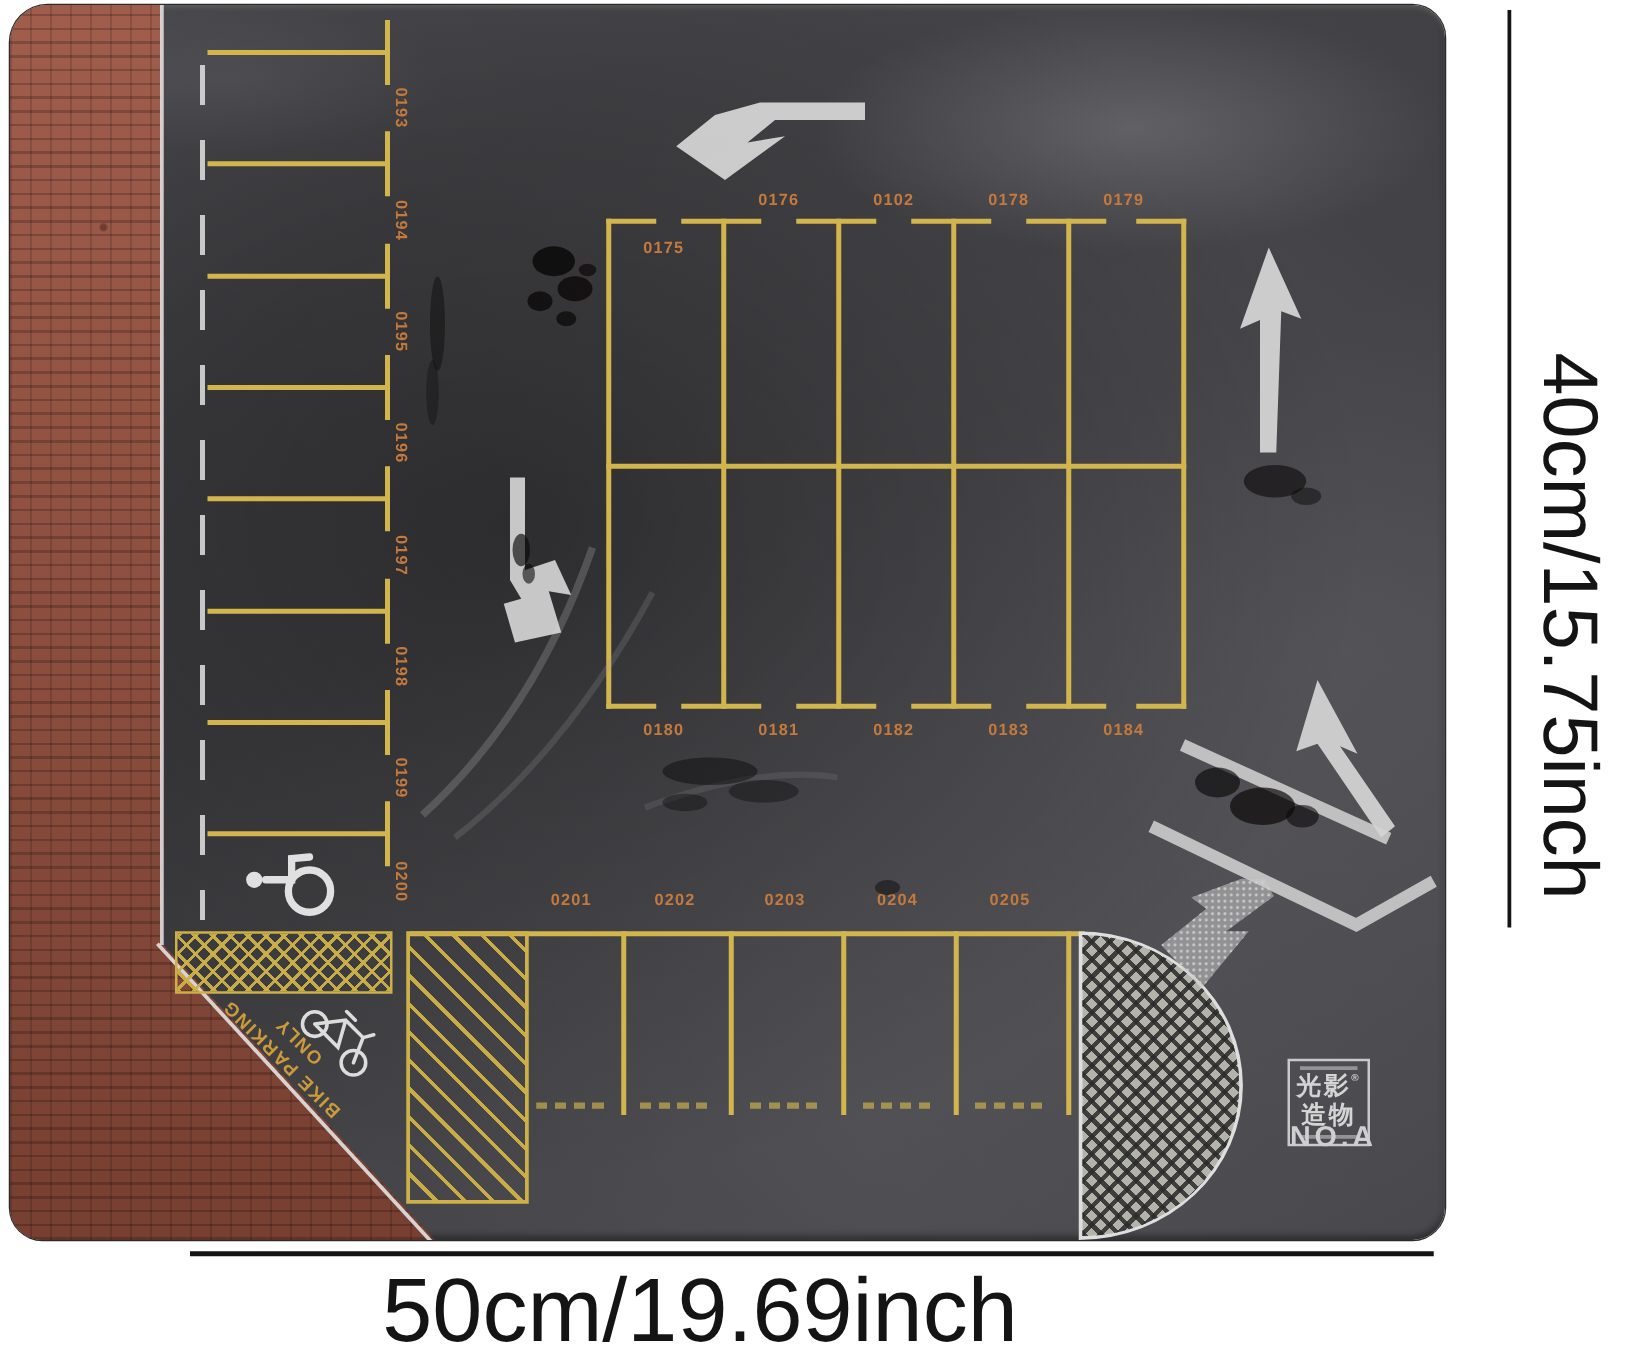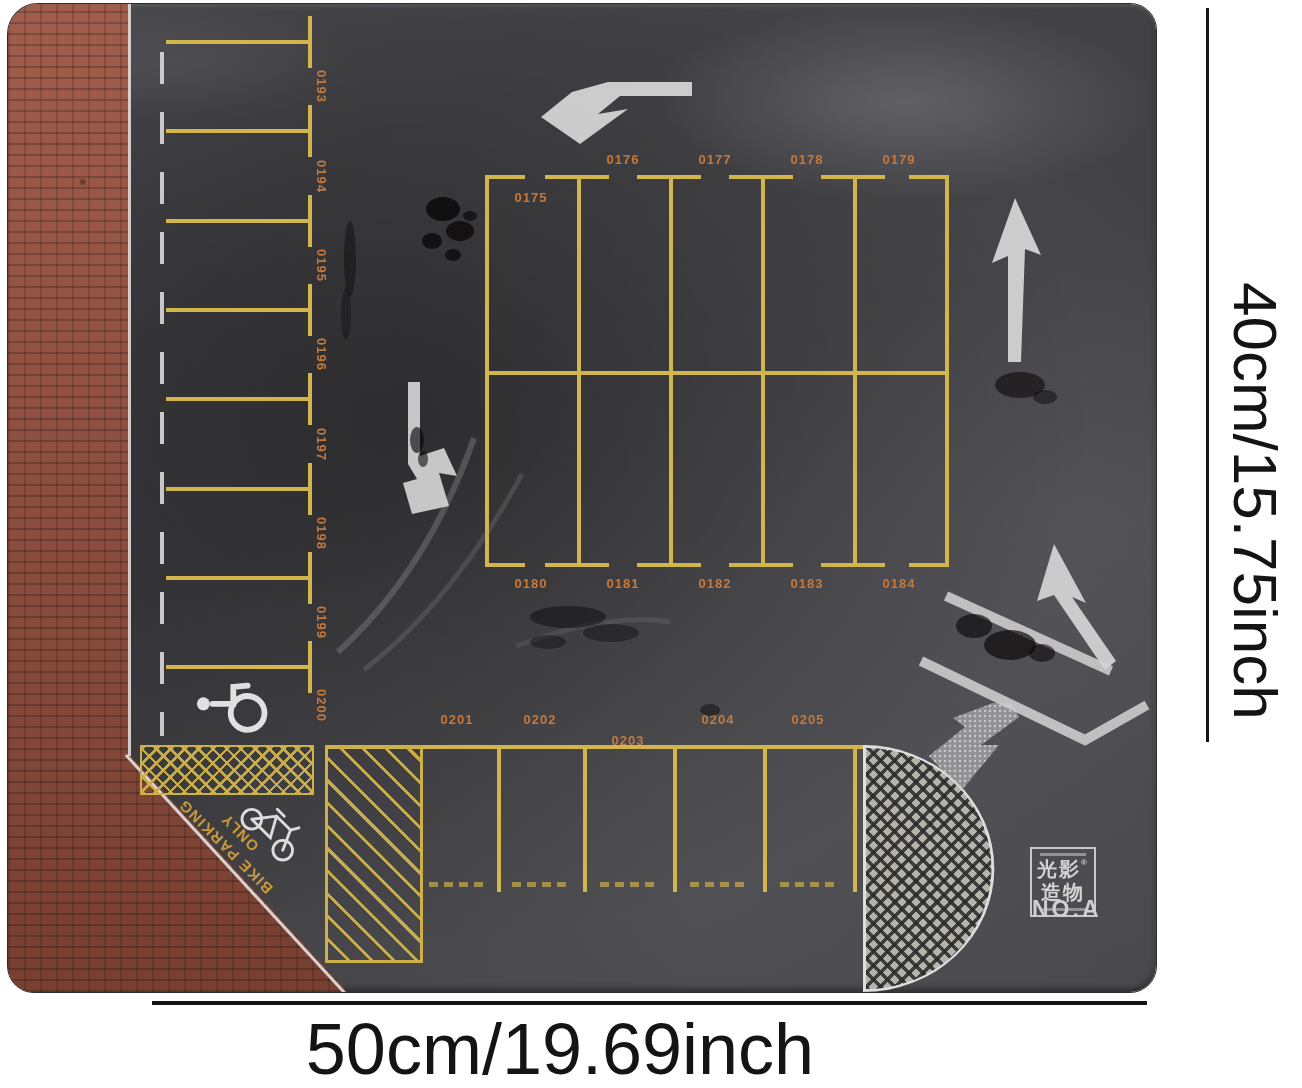--- a/index.html
+++ b/index.html
@@ -135,38 +135,38 @@
     <div class="abs yl yl-h" style="left:901px;top:171px;width:40px;"></div>
     <div class="abs yl yl-h" style="left:477px;top:367px;width:464px;"></div>
     <div class="abs yl yl-h" style="left:477px;top:559px;width:40px;"></div>
     <div class="abs yl yl-h" style="left:537px;top:559px;width:64px;"></div>
     <div class="abs yl yl-h" style="left:629px;top:559px;width:64px;"></div>
     <div class="abs yl yl-h" style="left:721px;top:559px;width:64px;"></div>
     <div class="abs yl yl-h" style="left:813px;top:559px;width:64px;"></div>
     <div class="abs yl yl-h" style="left:901px;top:559px;width:40px;"></div>
     <div class="abs num hnum" style="left:501px;top:148px;margin-top:38px;">0175</div>
     <div class="abs num hnum" style="left:593px;top:148px;">0176</div>
-    <div class="abs num hnum" style="left:685px;top:148px;">0177</div>
+    <div class="abs num hnum" style="left:685px;top:148px;">0102</div>
     <div class="abs num hnum" style="left:777px;top:148px;">0178</div>
     <div class="abs num hnum" style="left:869px;top:148px;">0179</div>
     <div class="abs num hnum" style="left:501px;top:572px;">0180</div>
     <div class="abs num hnum" style="left:593px;top:572px;">0181</div>
     <div class="abs num hnum" style="left:685px;top:572px;">0182</div>
     <div class="abs num hnum" style="left:777px;top:572px;">0183</div>
     <div class="abs num hnum" style="left:869px;top:572px;">0184</div>
 
     <div class="abs yl yl-h" style="left:320px;top:741px;width:540px;"></div>
     <div class="abs yl yl-v" style="left:489px;top:741px;height:147px;"></div>
     <div class="abs yl yl-v" style="left:575px;top:741px;height:147px;"></div>
     <div class="abs yl yl-v" style="left:665px;top:741px;height:147px;"></div>
     <div class="abs yl yl-v" style="left:755px;top:741px;height:147px;"></div>
     <div class="abs yl yl-v" style="left:845px;top:741px;height:147px;"></div>
     <div class="abs num hnum" style="left:427px;top:708px;">0201</div>
     <div class="abs num hnum" style="left:510px;top:708px;">0202</div>
-    <div class="abs num hnum" style="left:598px;top:708px;margin-top:21px;">0203</div>
+    <div class="abs num hnum" style="left:598px;top:708px;">0203</div>
     <div class="abs num hnum" style="left:688px;top:708px;">0204</div>
     <div class="abs num hnum" style="left:778px;top:708px;">0205</div>
     <div class="abs tiny-dashes" style="left:421px;top:878px;width:56px;"></div>
     <div class="abs tiny-dashes" style="left:504px;top:878px;width:56px;"></div>
     <div class="abs tiny-dashes" style="left:592px;top:878px;width:56px;"></div>
     <div class="abs tiny-dashes" style="left:682px;top:878px;width:56px;"></div>
     <div class="abs tiny-dashes" style="left:772px;top:878px;width:56px;"></div>
 
     <div id="stripebox" class="abs"></div>
 

